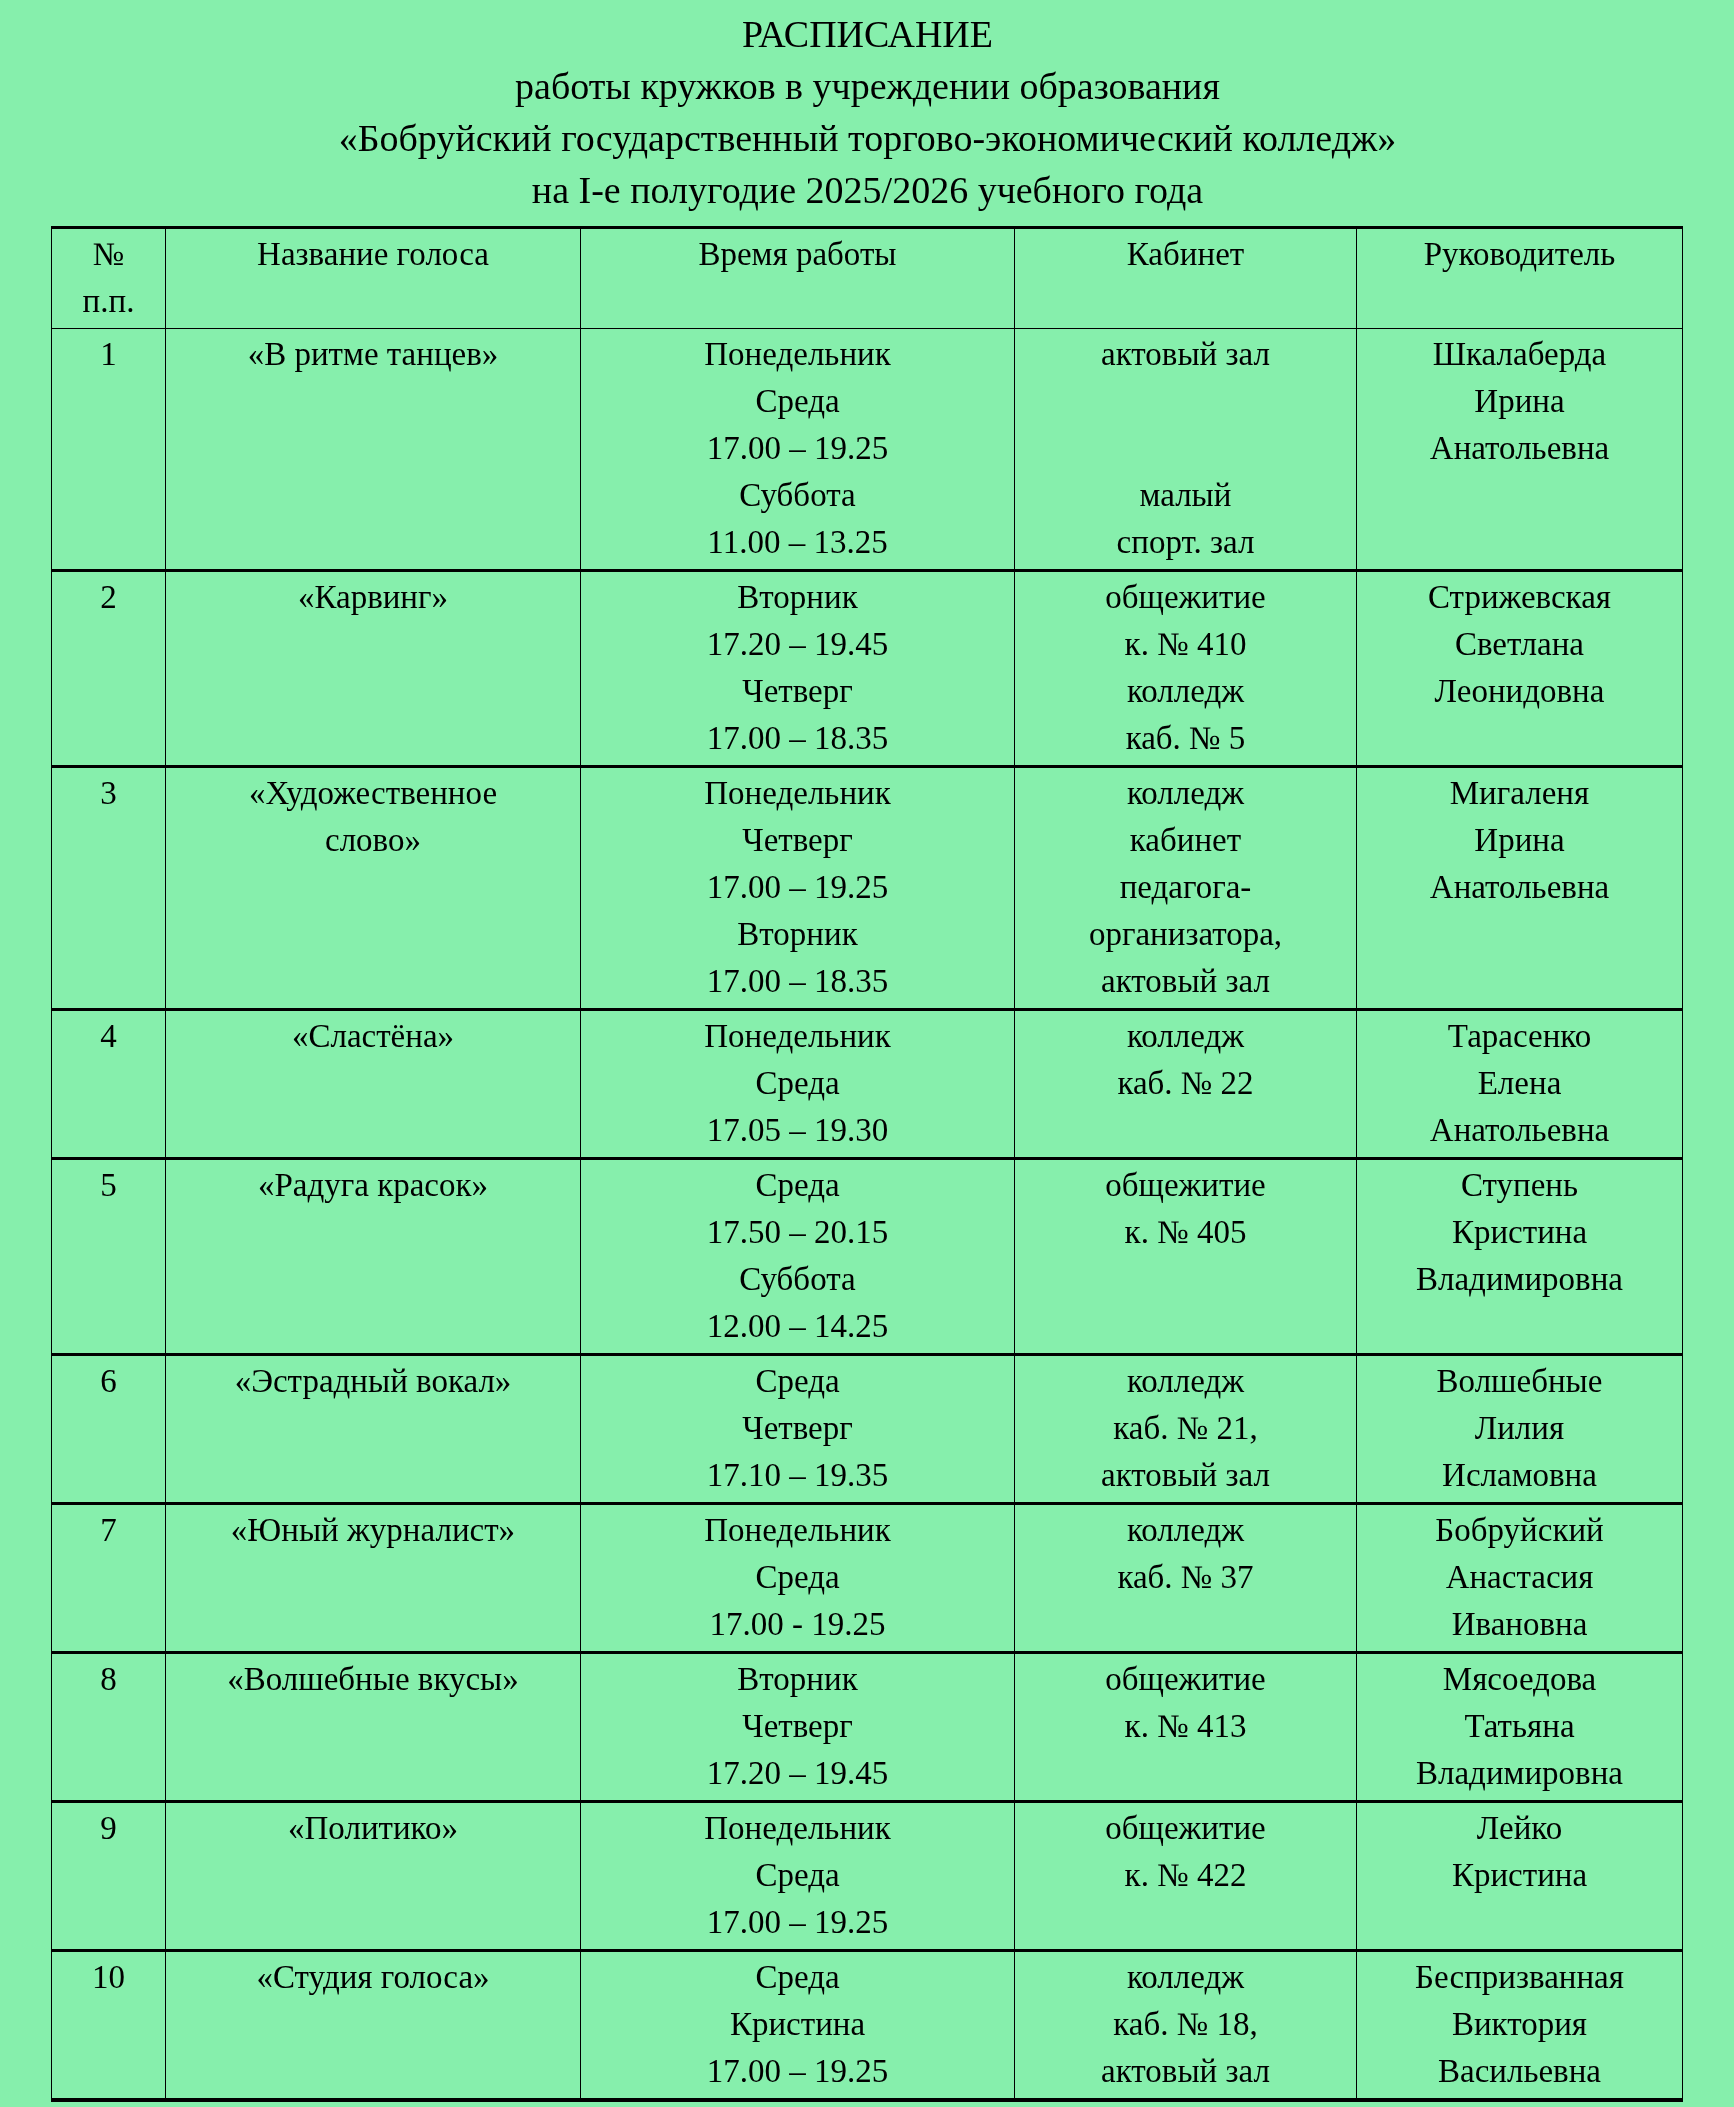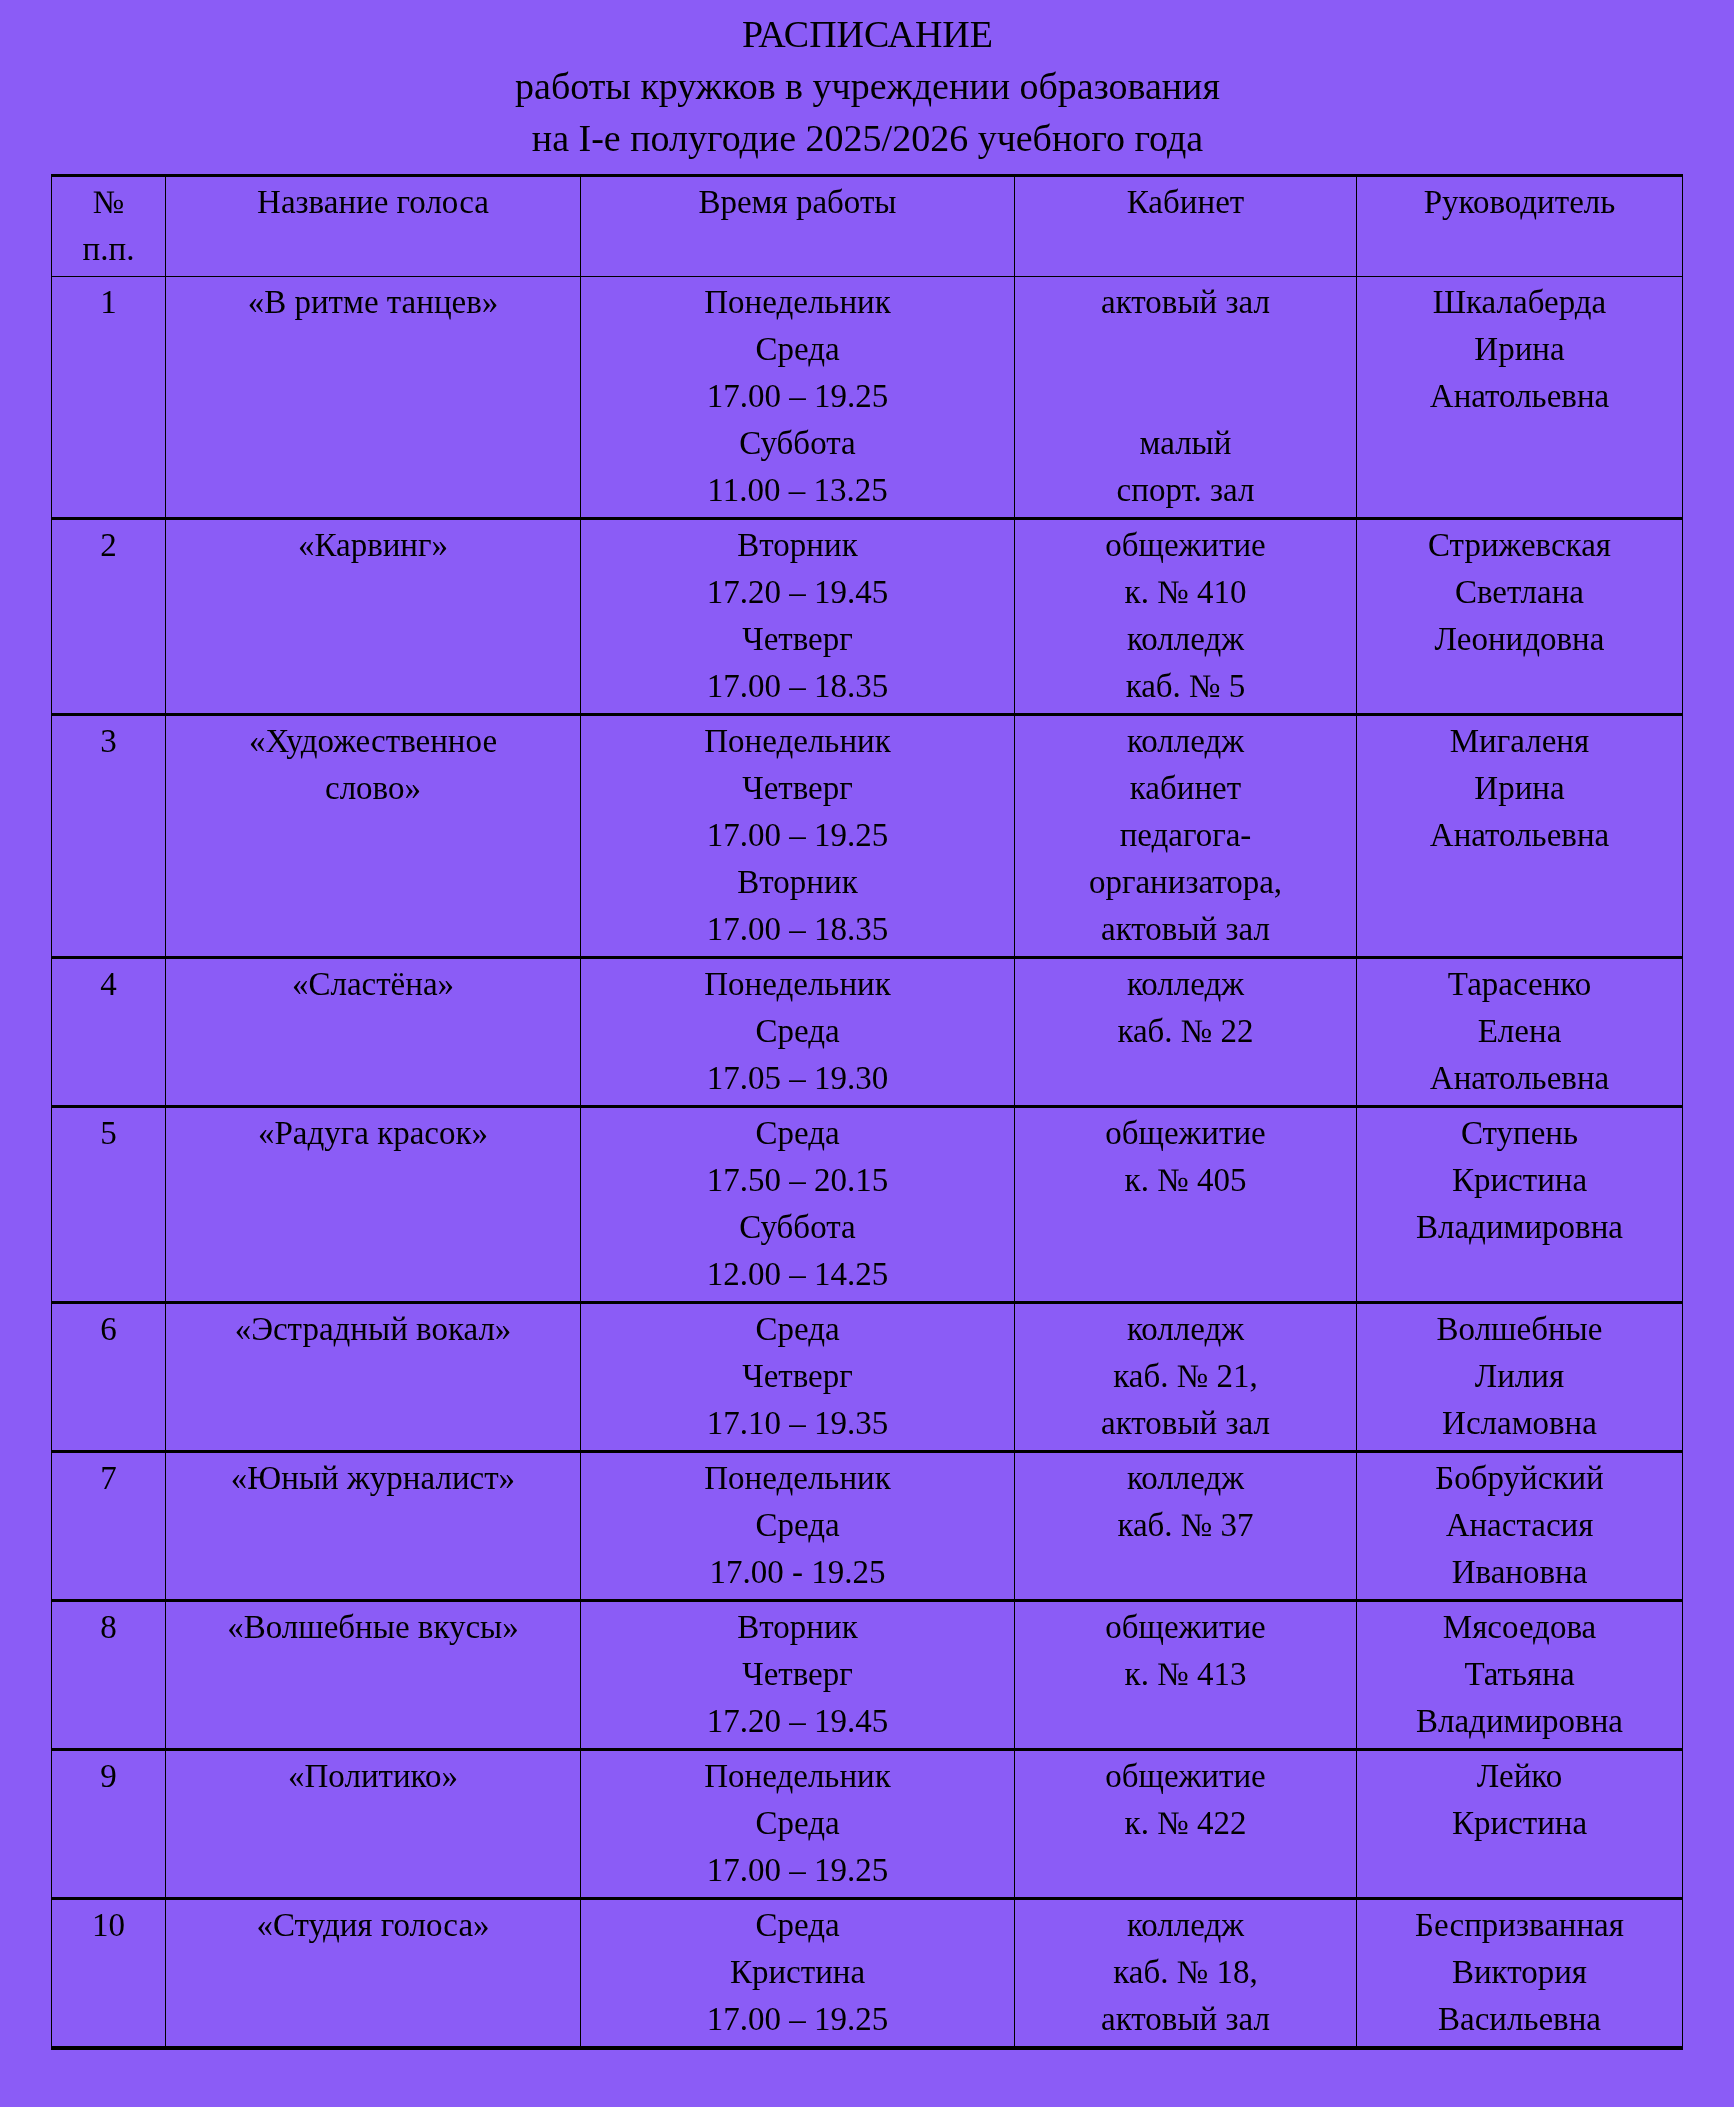--- a/index.html
+++ b/index.html
@@ -6,21 +6,21 @@
     margin: 0;
     padding: 0;
     background: #ffffff;
     color: #000000;
     font-family: "Liberation Serif", "DejaVu Serif", serif;
   }
   .page {
     position: relative;
     width: 1735px;
     height: 2108px;
-    background: #8b5cf6;
+    background: #86efac;
     overflow: hidden;
   }
   .title-block {
     padding-top: 8.2px;
   }
   .title-line {
     text-align: center;
     font-size: 38px;
     line-height: 52px;
     white-space: nowrap;
@@ -67,20 +67,21 @@
   col.c-leader { width: 326px; }
 </style>
 </head>
 <body>
 
 <div class="page">
 
   <div class="title-block">
     <div class="title-line">РАСПИСАНИЕ</div>
     <div class="title-line">работы кружков в учреждении образования</div>
+    <div class="title-line">«Бобруйский государственный торгово-экономический колледж»</div>
     <div class="title-line">на I-е полугодие 2025/2026 учебного года</div>
   </div>
 
   <table class="schedule">
     <colgroup>
       <col class="c-num">
       <col class="c-name">
       <col class="c-time">
       <col class="c-room">
       <col class="c-leader">

